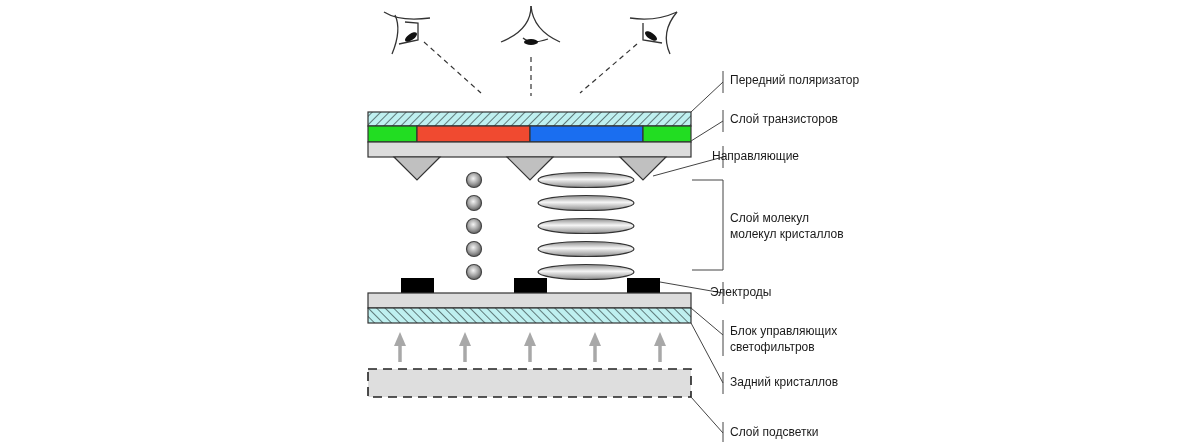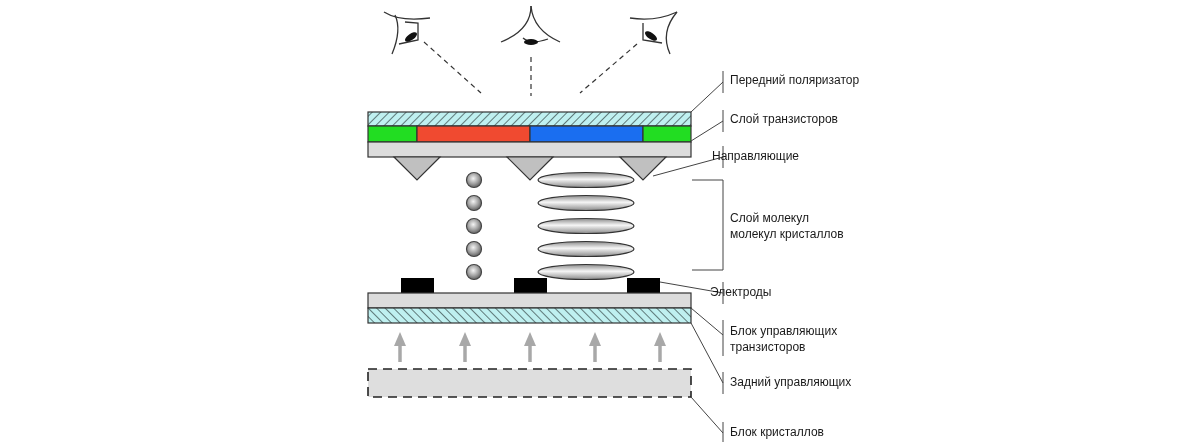--- a/index.html
+++ b/index.html
@@ -151,15 +151,15 @@
   </g>
 </svg>
 
 <div class="lbl" style="left:730px;top:73px;">Передний поляризатор</div>
 <div class="lbl" style="left:730px;top:112px;">Слой транзисторов</div>
 <div class="lbl" style="left:712px;top:149px;">Направляющие</div>
 <div class="lbl" style="left:730px;top:211px;">Слой молекул</div>
 <div class="lbl" style="left:730px;top:227px;">молекул кристаллов</div>
 <div class="lbl" style="left:710px;top:285px;">Электроды</div>
 <div class="lbl" style="left:730px;top:324px;">Блок управляющих</div>
-<div class="lbl" style="left:730px;top:340px;">транзисторов</div>
-<div class="lbl" style="left:730px;top:375px;">Задний управляющих</div>
-<div class="lbl" style="left:730px;top:425px;">Блок кристаллов</div>
+<div class="lbl" style="left:730px;top:340px;">светофильтров</div>
+<div class="lbl" style="left:730px;top:375px;">Задний кристаллов</div>
+<div class="lbl" style="left:730px;top:425px;">Слой подсветки</div>
 
 </body></html>

